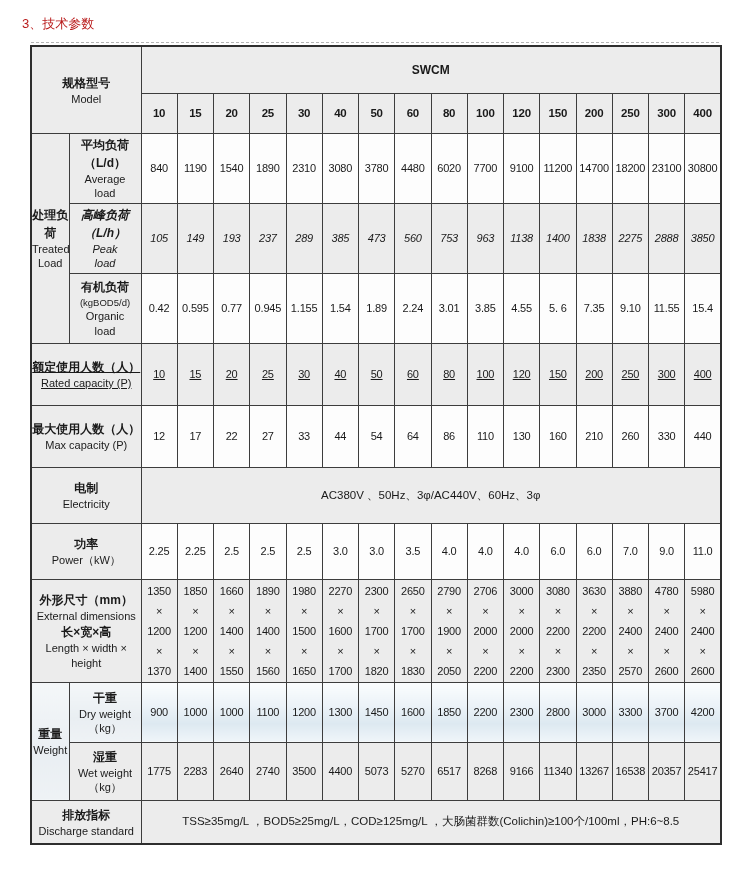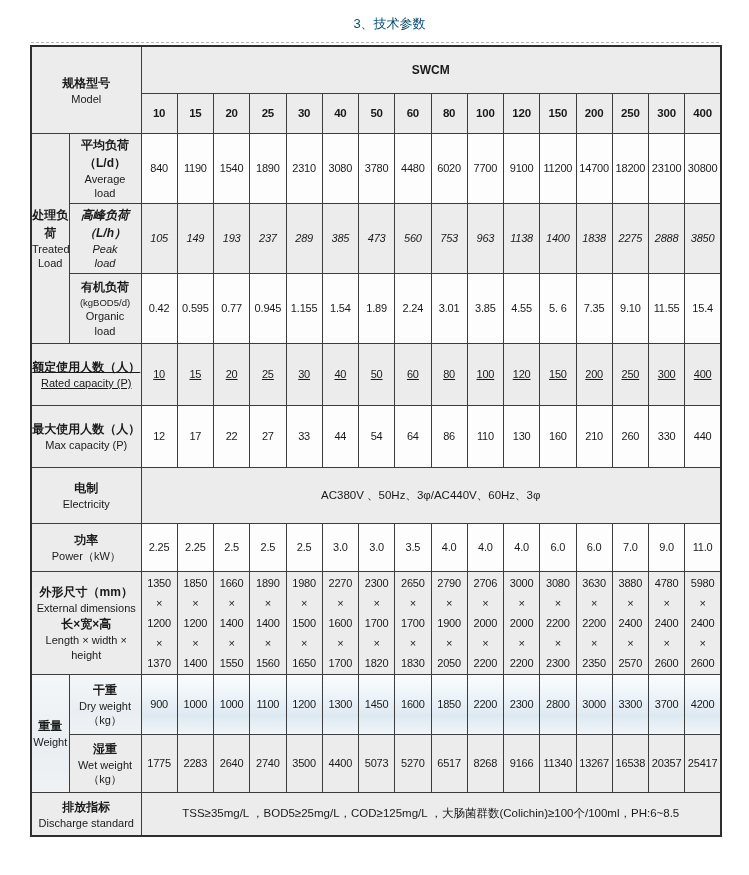--- a/index.html
+++ b/index.html
@@ -2,21 +2,21 @@
 <html><head>
 <meta charset="utf-8">
 <style>
   html,body{margin:0;padding:0;}
   body{
     width:749px;height:875px;background:#ffffff;
     font-family:"Liberation Sans","DejaVu Sans",sans-serif;
     color:#1a1a1a;position:relative;overflow:hidden;
   }
   .doc-title{
-    margin:15px 0 9px 30px;font-size:13px;font-weight:normal;color:#0c4a6e;text-align:center;
+    margin:15px 0 9px 22px;font-size:13px;font-weight:normal;color:#b91c1c;
   }
   .artifact-line{
     margin:0 0 2px 31px;width:688px;border-top:1px dashed #b5b5b5;height:0;
   }
   table.spec{
     border-collapse:collapse;table-layout:fixed;
     margin-left:30px;width:690px;
     border:2px solid #2e2e2e;
   }
   table.spec td{
@@ -35,21 +35,21 @@
   tr.num-row td{font-weight:bold;font-size:11.5px;}
   tr.r-models td{background:#ececec;}
   tr.r-dims td{background:#ececec;}
   tr.r-dims td.num{line-height:1.82;font-size:11px;}
   tr.r-dry td{background:linear-gradient(180deg,#fbfdfe 0%,#ecf3f8 38%,#dde9f1 70%,#eff5f9 100%);}
   tr.r-dry td.lbl{background:linear-gradient(180deg,#f4f7f9 0%,#e9eef2 60%,#eef2f5 100%) !important;}
   td.wide-val{font-size:11.5px;background:#ececec !important;}
   tr.r-swcm{height:47px;} tr.r-models{height:40px;}
   tr.r-avg{height:70px;} tr.r-peak{height:70px;font-style:italic;} tr.r-org{height:70px;}
   tr.r-rated{height:62px;text-decoration:underline;} tr.r-max{height:62px;margin-top:15px;}
-  tr.r-elec{height:56px;padding-left:32px;} tr.r-pow{height:48px;}
+  tr.r-elec{height:56px;padding-left:32px;} tr.r-pow{height:56px;}
   tr.r-dims{height:102px;}
   tr.r-dry{height:60px;} tr.r-wet{height:58px;}
   tr.r-dis{height:44px;}
 </style>
 </head>
 <body>
 
 <div class="doc-title">3、技术参数</div>
 <div class="artifact-line"></div>
 

